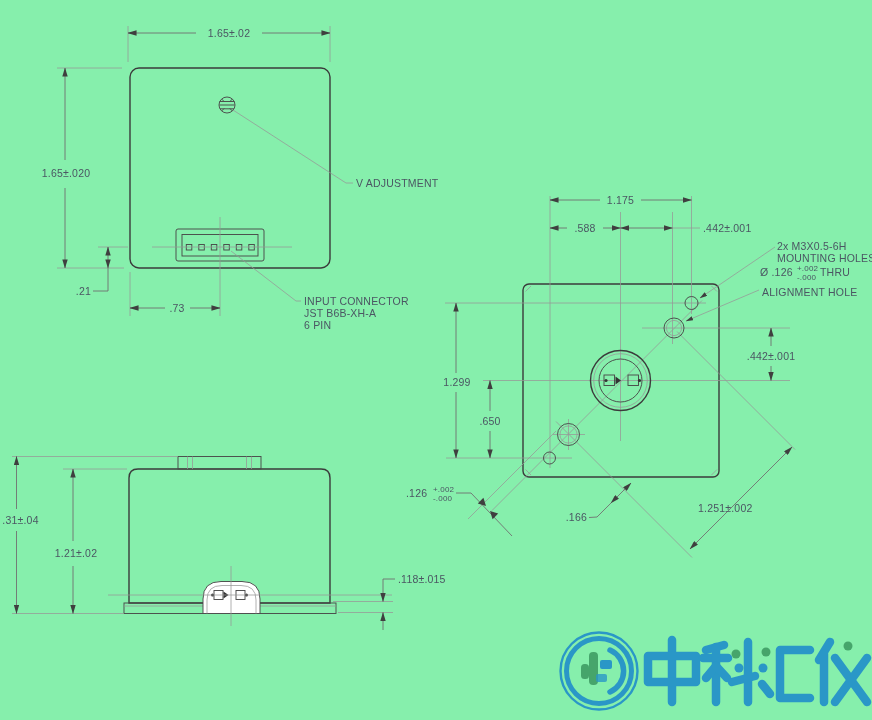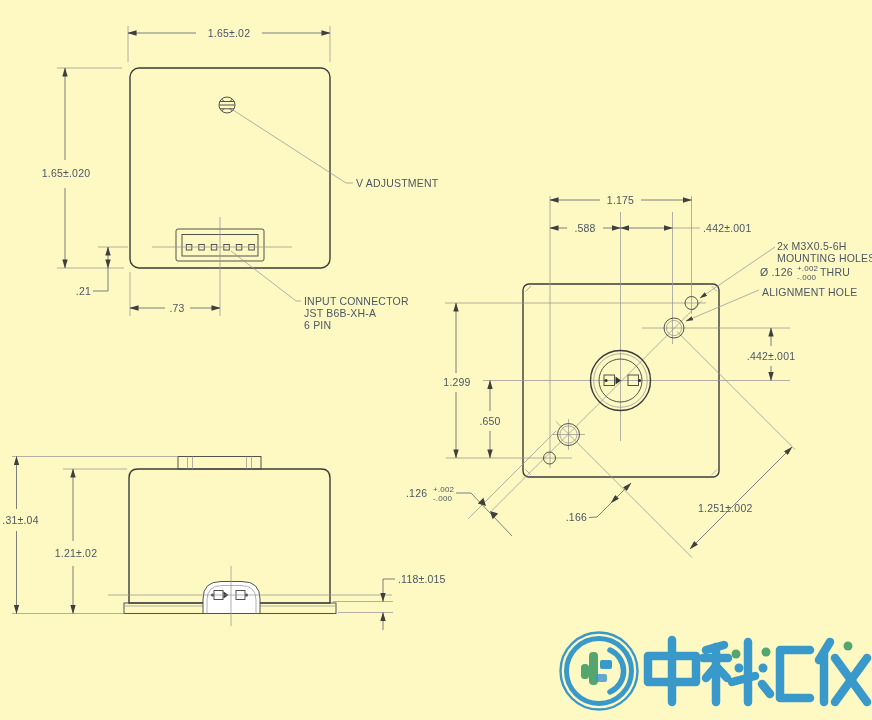--- a/index.html
+++ b/index.html
@@ -1,16 +1,16 @@
 <!DOCTYPE html>
 <html><head>
 <meta charset="utf-8">
 <style>
   html,body{margin:0;padding:0;background:#ffffff;}
-  .canvas{position:relative;width:872px;height:720px;background:#fef9c3;overflow:hidden;
+  .canvas{position:relative;width:872px;height:720px;background:#86efac;overflow:hidden;
           font-family:"Liberation Sans", sans-serif;}
   svg text{font-family:"Liberation Sans", sans-serif;fill:#4b5663;font-size:10.5px;letter-spacing:.2px;}
   svg text.sm{font-size:8px;}
   .ol{stroke:#3b3b3b;stroke-width:1.4;fill:none;}
   .ol2{stroke:#4a4a4a;stroke-width:.95;fill:none;}
   .dl{stroke:#707070;stroke-width:.9;fill:none;}
   .cl{stroke:#979797;stroke-width:.75;fill:none;}
   .fillw{fill:#ffffff;}
 </style>
 </head>

